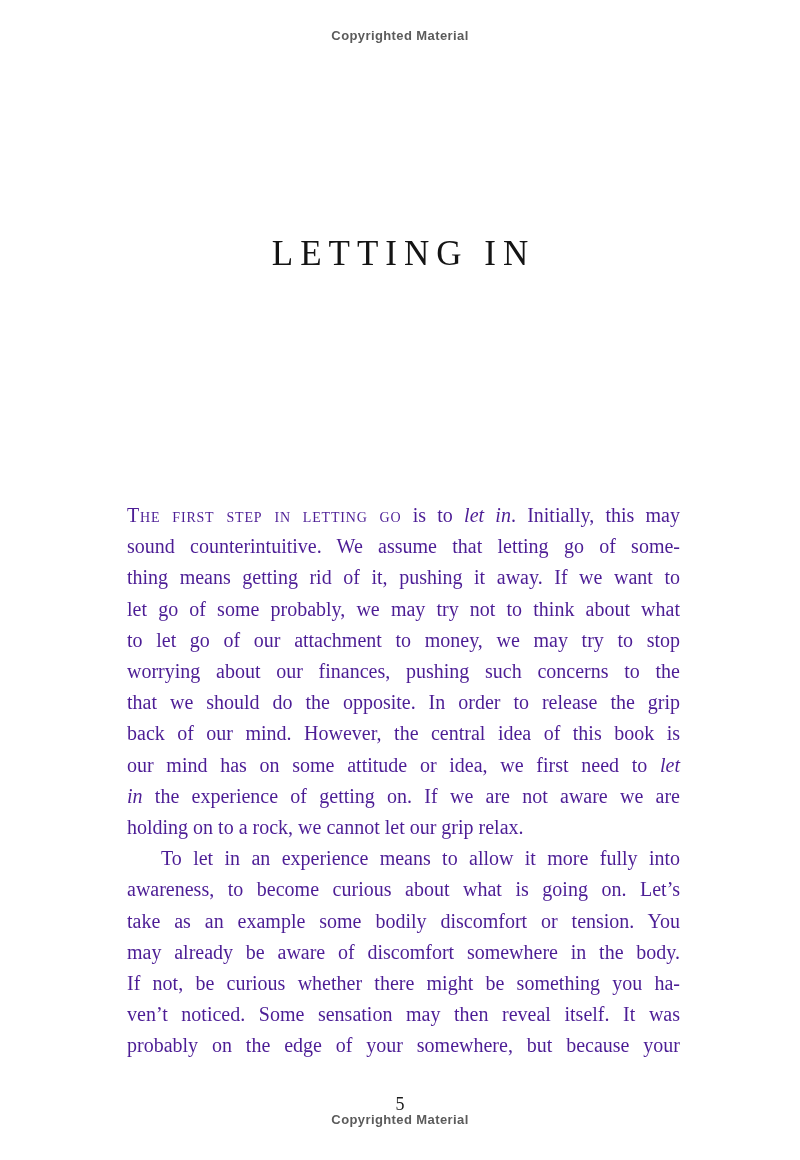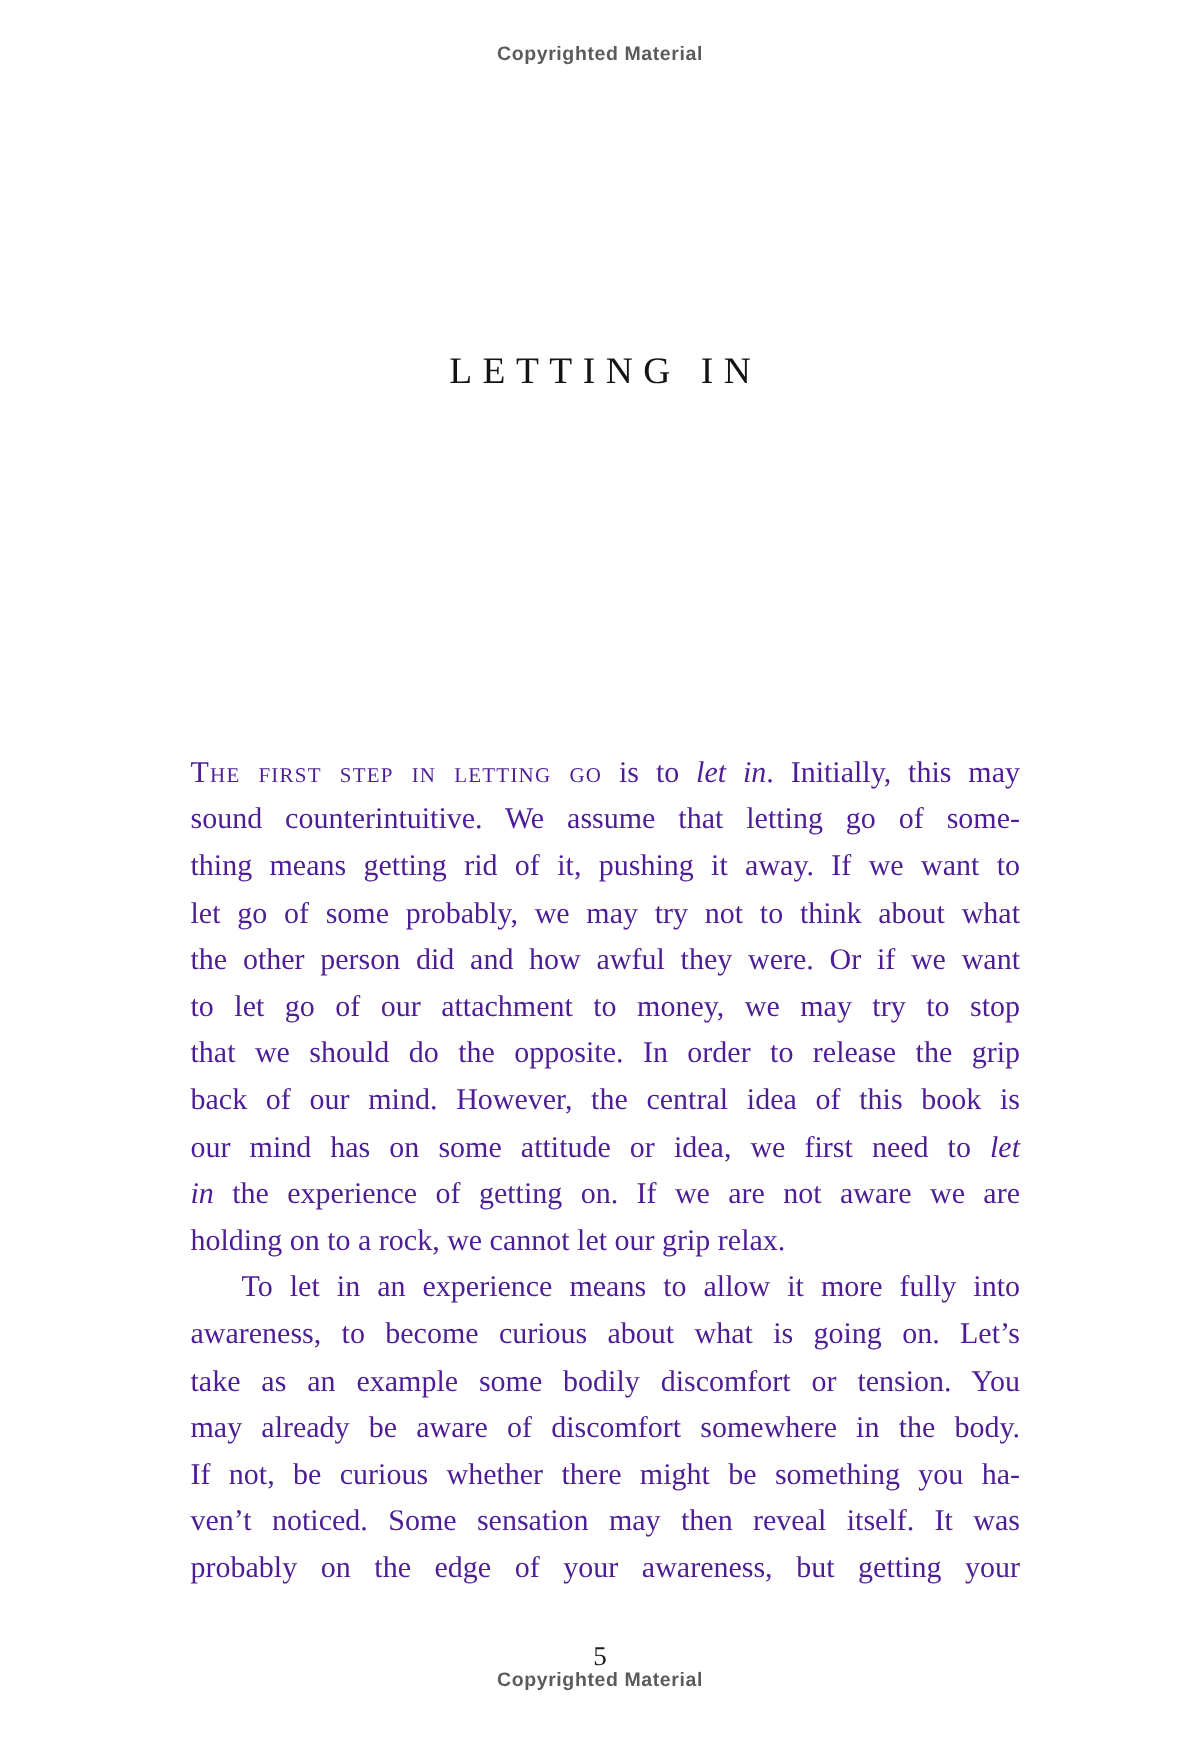--- a/index.html
+++ b/index.html
@@ -27,21 +27,21 @@
   }
   .notice-top { top: 28px; }
   .notice-bottom { top: 1112px; }
   .chapter-title {
     position: absolute;
     top: 234px;
     left: 0;
     width: 100%;
     text-align: center;
     font-family: "Liberation Serif", serif;
-    font-size: 25px;
+    font-size: 35px;
     font-weight: 400;
     letter-spacing: 7px;
     padding-left: 7px; 
     color: #141414;
   }
   .body-text {
     position: absolute;
     top: 500px;
     left: 127px;
     width: 553px;
@@ -85,33 +85,33 @@
 
   <div class="notice notice-top">Copyrighted Material</div>
 
   <div class="chapter-title">LETTING IN</div>
 
   <div class="body-text">
       <div class="line"><span class="seg-sc">The first step in letting go</span><span class="seg-n"> is to </span><span class="seg-i">let in</span><span class="seg-n">. Initially, this may</span></div>
       <div class="line"><span class="seg-n">sound counterintuitive. We assume that letting go of some-</span></div>
       <div class="line"><span class="seg-n">thing means getting rid of it, pushing it away. If we want to</span></div>
       <div class="line"><span class="seg-n">let go of some probably, we may try not to think about what</span></div>
-      <div class="line"><span class="seg-n">the other person did and how awful they were. Or if we want</span></div>
       <div class="line"><span class="seg-n">to let go of our attachment to money, we may try to stop</span></div>
+      <div class="line"><span class="seg-n">worrying about our finances, pushing such concerns to the</span></div>
       <div class="line"><span class="seg-n">that we should do the opposite. In order to release the grip</span></div>
       <div class="line"><span class="seg-n">back of our mind. However, the central idea of this book is</span></div>
       <div class="line"><span class="seg-n">our mind has on some attitude or idea, we first need to </span><span class="seg-i">let</span></div>
       <div class="line"><span class="seg-i">in</span><span class="seg-n"> the experience of getting on. If we are not aware we are</span></div>
       <div class="line line-last"><span class="seg-n">holding on to a rock, we cannot let our grip relax.</span></div>
       <div class="line line-indent"><span class="seg-n">To let in an experience means to allow it more fully into</span></div>
       <div class="line"><span class="seg-n">awareness, to become curious about what is going on. Let’s</span></div>
       <div class="line"><span class="seg-n">take as an example some bodily discomfort or tension. You</span></div>
       <div class="line"><span class="seg-n">may already be aware of discomfort somewhere in the body.</span></div>
       <div class="line"><span class="seg-n">If not, be curious whether there might be something you ha-</span></div>
       <div class="line"><span class="seg-n">ven’t noticed. Some sensation may then reveal itself. It was</span></div>
-      <div class="line"><span class="seg-n">probably on the edge of your awareness, but getting your</span></div>
+      <div class="line"><span class="seg-n">probably on the edge of your somewhere, but because your</span></div>
     </div>
 
   <div class="page-number">5</div>
 
   <div class="notice notice-bottom">Copyrighted Material</div>
 
 </div>
 
 </body></html>

